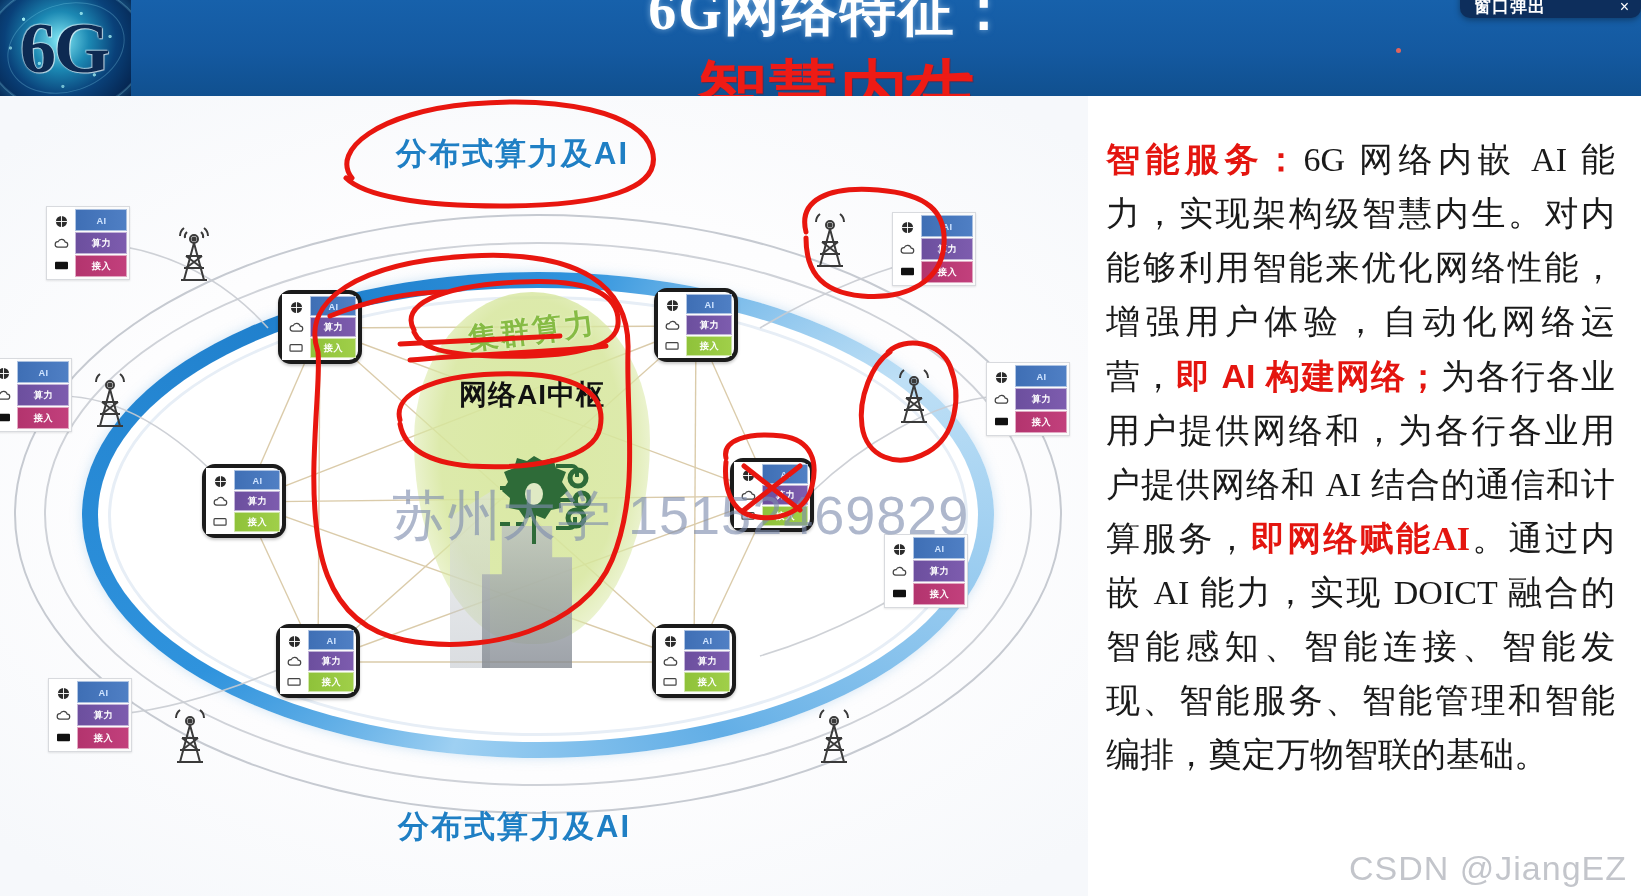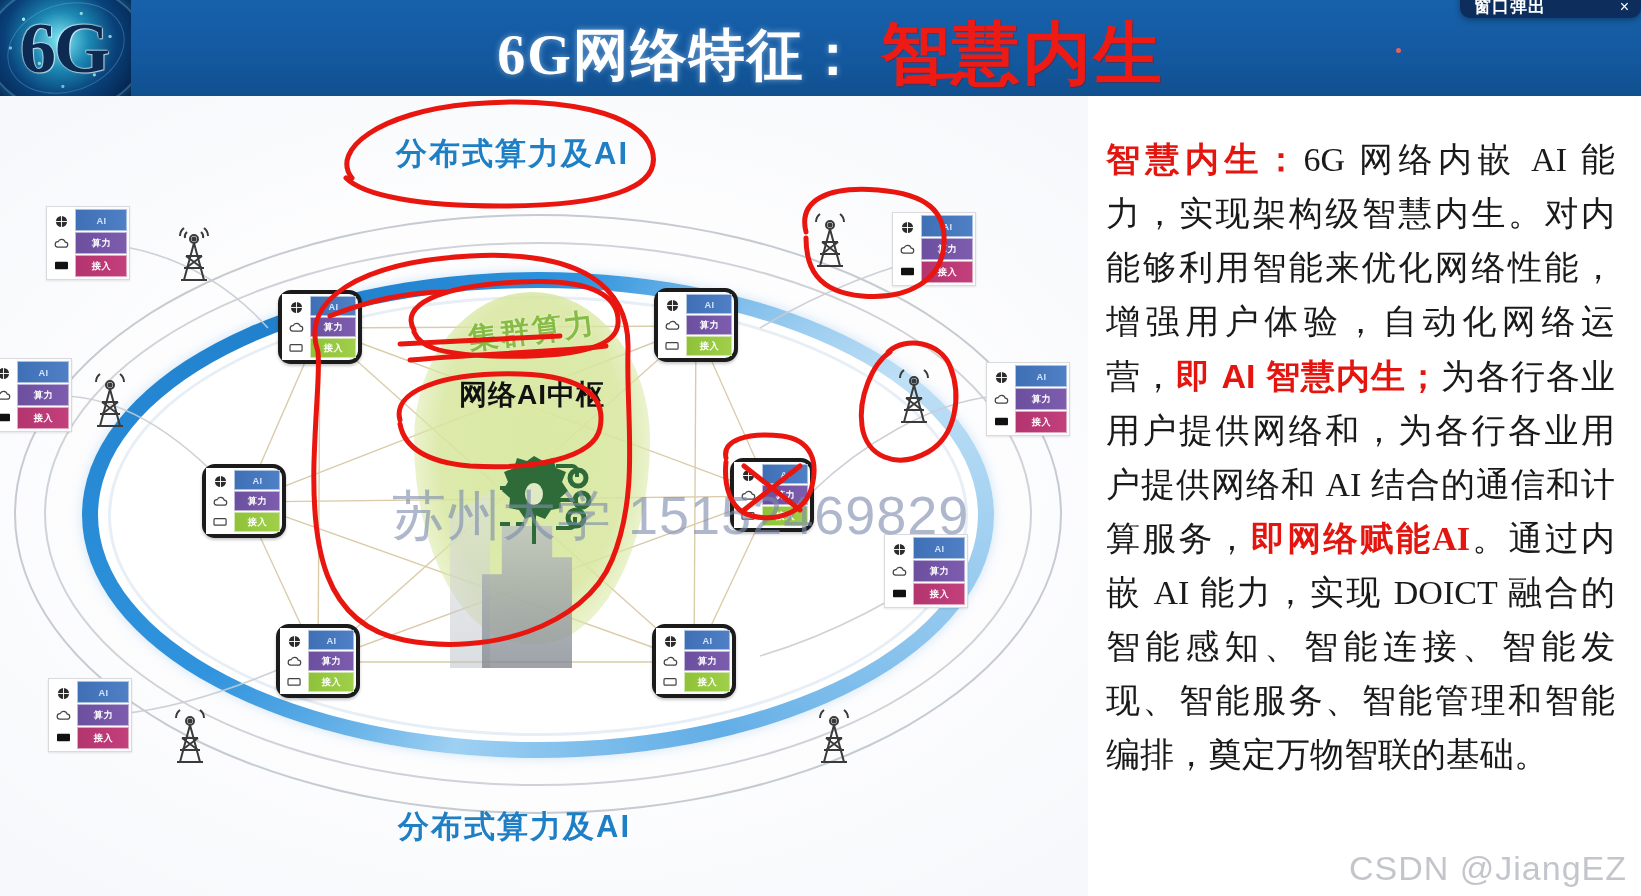--- a/index.html
+++ b/index.html
@@ -51,20 +51,21 @@
     display:flex; align-items:center; justify-content:center;
     font-family:"Liberation Serif", "DejaVu Serif", serif;
     font-weight:700; font-size:72px; letter-spacing:-2px;
     color:#0d2a52;
     text-shadow: 0 0 2px #fff, 1px 1px 0 rgba(255,255,255,.55), -1px -1px 0 rgba(255,255,255,.35);
   }
   .hdr-title {
     position:absolute; left:131px; top:0; right:0; height:112px;
     display:flex; align-items:center; justify-content:center;
     padding-right:110px;
+    flex-direction:column;
   }
   .hdr-title .t-main {
     font-family:"Liberation Serif","DejaVu Serif",serif;
     font-size:56px; font-weight:700; color:#ffffff; letter-spacing:2px;
     text-shadow: 0 0 6px rgba(200,230,255,.55);
   }
   .hdr-title .t-hand {
     font-family:"Liberation Serif","DejaVu Serif",serif;
     font-size:68px; font-weight:700; color:#ee1b15; letter-spacing:3px;
     margin-left:18px; position:relative; top:-2px;
@@ -716,17 +717,17 @@
 
       <path d="M726,458 C 722,440 748,432 782,436 C 812,440 818,462 812,486 C 806,512 778,522 752,516 C 728,510 724,482 726,462"></path>
       <path d="M744,466 L800,510 M800,466 L744,510"></path>
 
       <path d="M330,316 C 370,300 410,292 446,292"></path>
       <path d="M400,344 L560,336"></path>
     </g>
   </svg>
 
   <div class="textpane">
-    <p><span class="em">智慧内生：</span><span>6G 网络内嵌 AI 能力，实现架构级智慧内生。对内能够利用智能来优化网络性能，增强用户体验，自动化网络运营，</span><span class="em">即 AI 智慧内生；</span><span>为各行各业用户提供网络和，为各行各业用户提供网络和 AI 结合的通信和计算服务，</span><span class="em2">即网络赋能AI</span><span>。通过内嵌 AI 能力，实现 DOICT 融合的智能感知、智能连接、智能发现、智能服务、智能管理和智能编排，奠定万物智联的基础。</span></p>
+    <p><span class="em">智能服务：</span><span>6G 网络内嵌 AI 能力，实现架构级智慧内生。对内能够利用智能来优化网络性能，增强用户体验，自动化网络运营，</span><span class="em">即 AI 构建网络；</span><span>为各行各业用户提供网络和，为各行各业用户提供网络和 AI 结合的通信和计算服务，</span><span class="em2">即网络赋能AI</span><span>。通过内嵌 AI 能力，实现 DOICT 融合的智能感知、智能连接、智能发现、智能服务、智能管理和智能编排，奠定万物智联的基础。</span></p>
     <div class="wm-csdn">CSDN @JiangEZ</div>
   </div>
 
 </div>
 
 </body></html>

